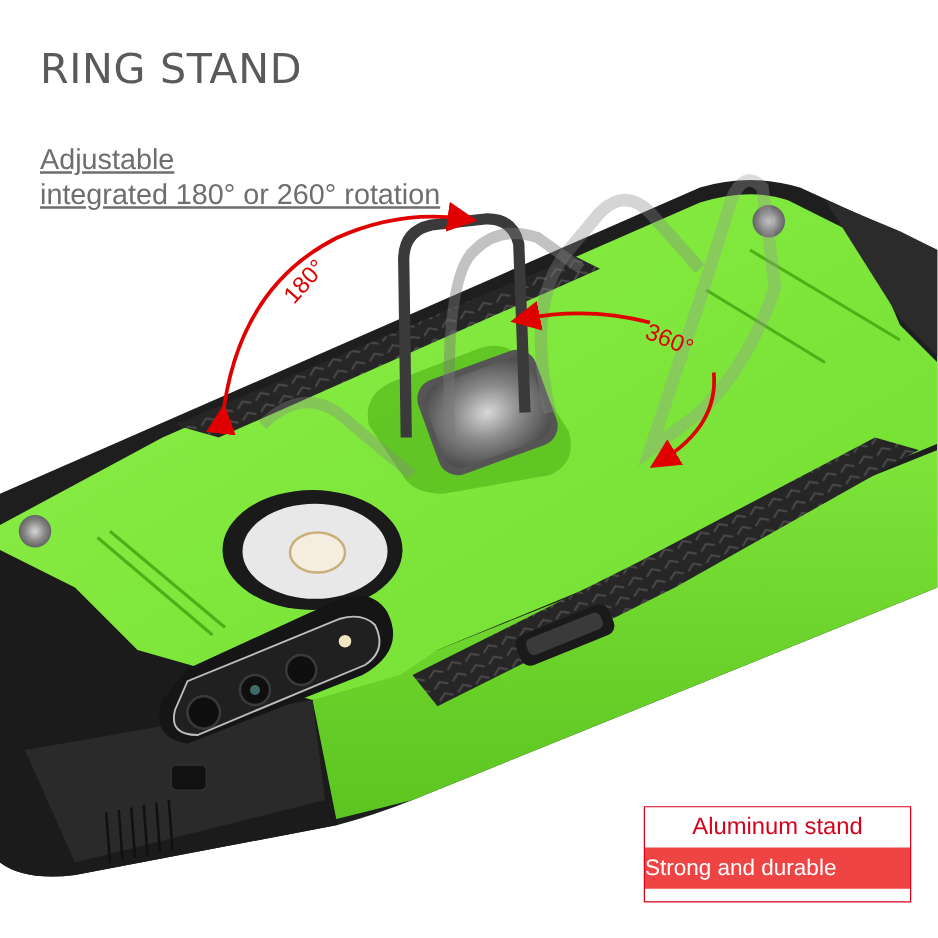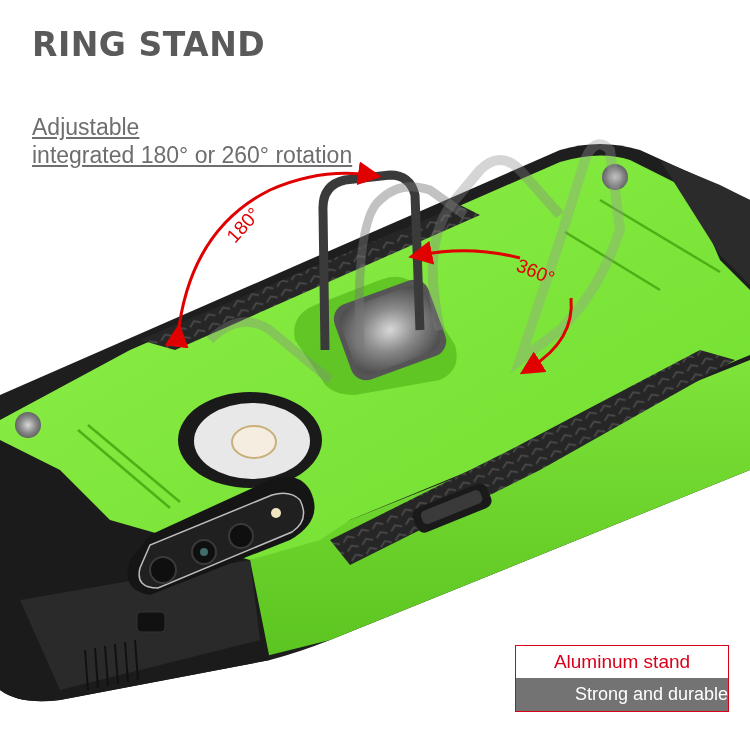--- a/index.html
+++ b/index.html
@@ -1,22 +1,22 @@
 <!DOCTYPE html>
 <html><head>
 <meta charset="utf-8">
 <style>
   html, body { margin: 0; padding: 0; background: #ffffff; }
   body { width: 750px; height: 750px; position: relative; overflow: hidden; font-family: "Liberation Sans", sans-serif; }
-  .headline { position: absolute; left: 32px; top: 24px; color: #5a5a5a; font-family: "DejaVu Sans", sans-serif; font-weight: bold; font-size: 33px; line-height: 42px; letter-spacing: 0.5px; margin: 0; }
+  .headline { position: absolute; left: 32px; top: 34px; color: #5a5a5a; font-family: "DejaVu Sans", sans-serif; font-weight: normal; font-size: 33px; line-height: 42px; letter-spacing: 0.5px; margin: 0; }
   .subline { position: absolute; left: 32px; top: 113px; color: #6e6e6e; font-family: "Liberation Sans", sans-serif; font-size: 23px; line-height: 28px; margin: 0; text-decoration: underline; }
   .stage { position: absolute; left: 0; top: 0; width: 750px; height: 750px; }
-  .badge { position: absolute; left: 515px; top: 645px; width: 214px; height: 67px; border: 1px solid #d9001b; box-sizing: border-box; }
+  .badge { position: absolute; left: 515px; top: 645px; width: 214px; height: 77px; border: 1px solid #d9001b; box-sizing: border-box; }
   .badge-top { height: 32px; background: #ffffff; color: #d9001b; font-size: 19px; line-height: 32px; text-align: center; }
-  .badge-bottom { height: 33px; background: #737373; color: #ffffff; font-size: 18px; line-height: 33px; text-align: right; }
+  .badge-bottom { height: 33px; background: #ef4444; color: #ffffff; font-size: 18px; line-height: 33px; text-align: left; }
   .svg-label { font-family: "Liberation Sans", sans-serif; font-size: 19px; fill: #e00000; }
 </style>
 </head>
 <body>
 
 <div class="stage">
   <svg width="750" height="750" viewBox="0 0 750 750" xmlns="http://www.w3.org/2000/svg">
     <defs>
       <linearGradient id="gGreen" x1="0" y1="0" x2="1" y2="1">
         <stop offset="0" stop-color="#8ef04a"></stop>

